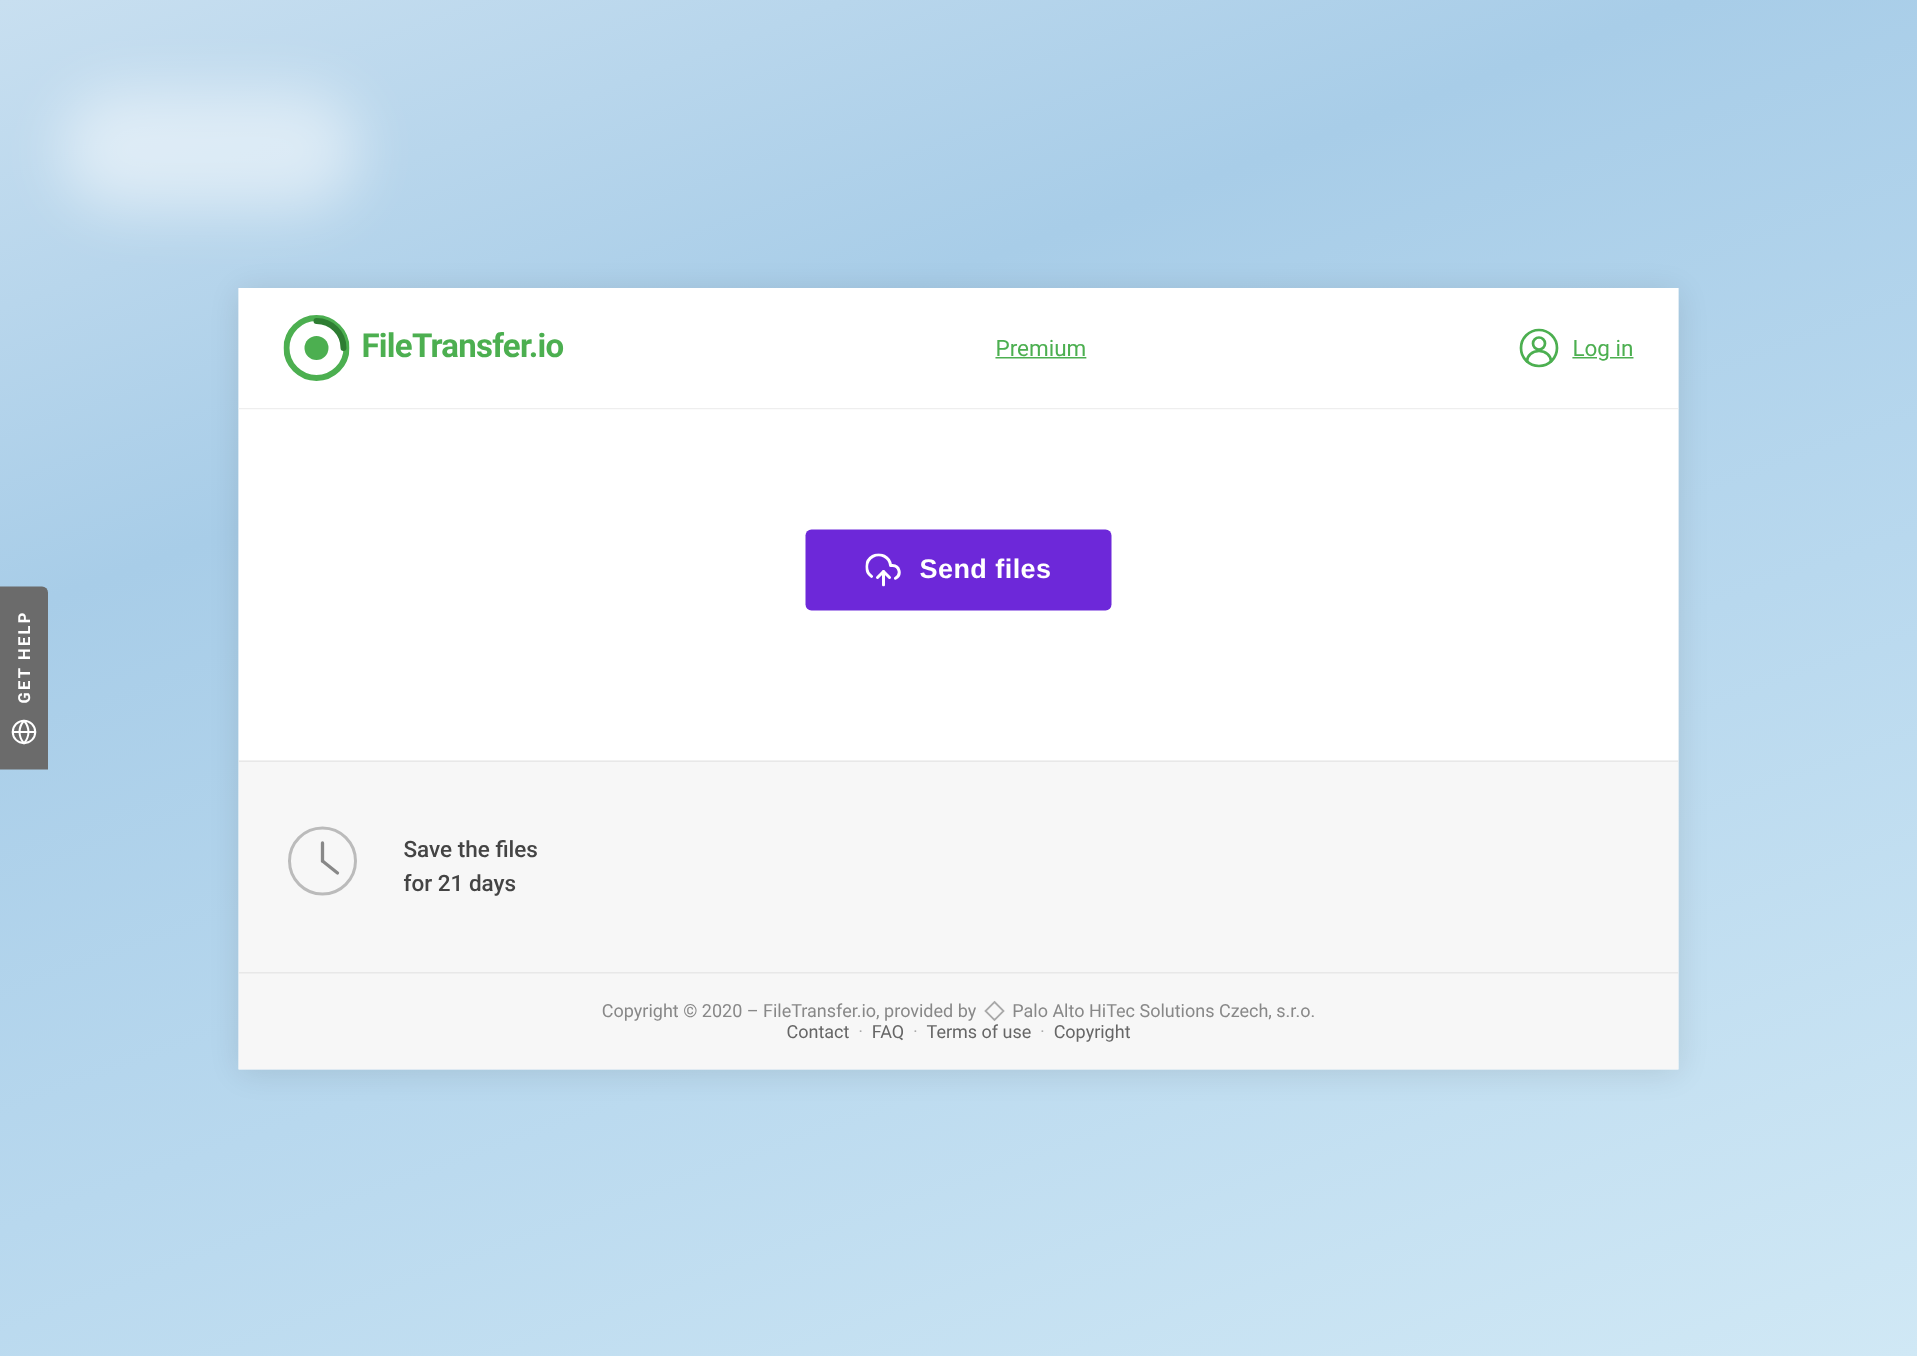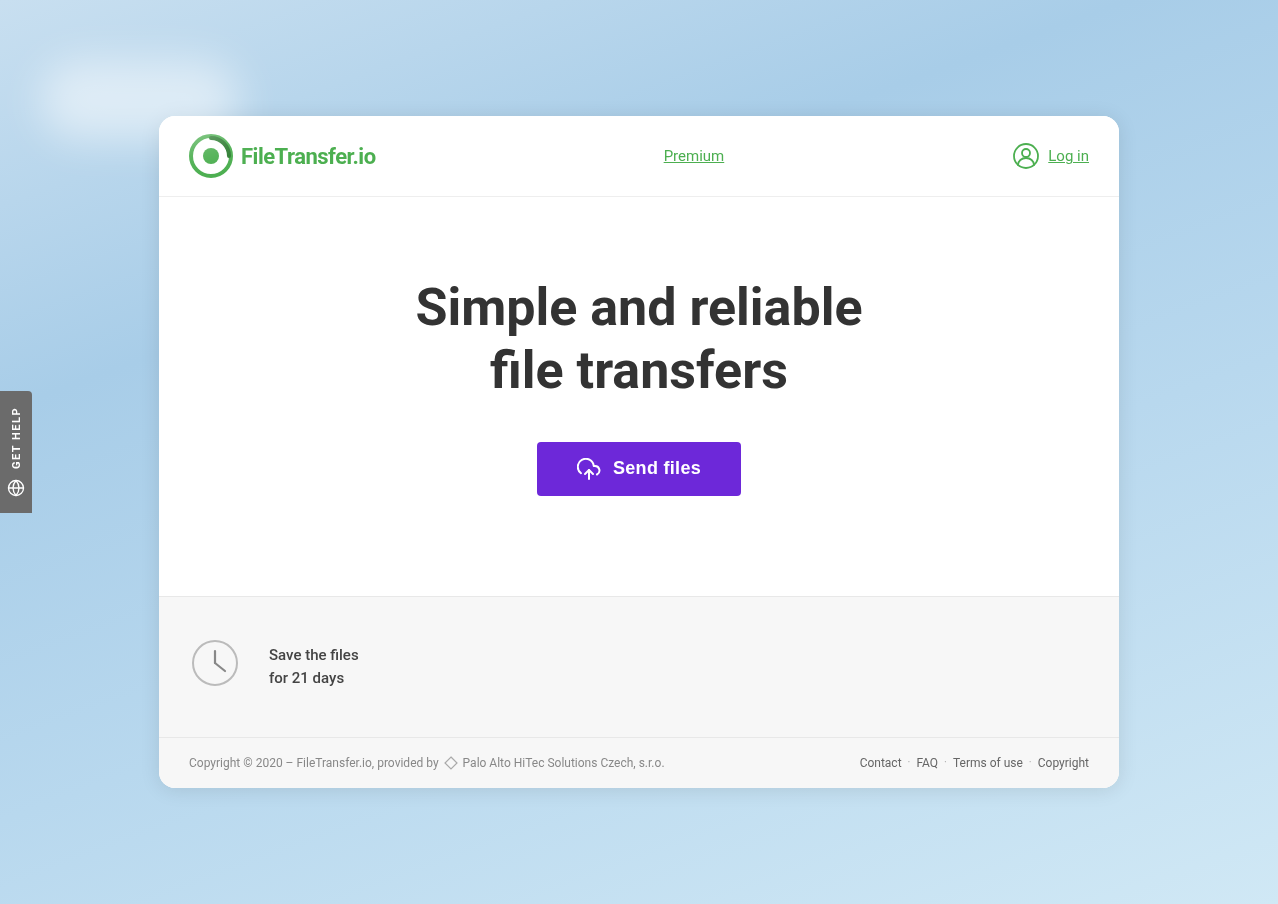--- a/index.html
+++ b/index.html
@@ -25,21 +25,21 @@
       width: 200px;
       height: 80px;
       background: rgba(255,255,255,0.5);
       border-radius: 50px;
       filter: blur(20px);
     }
 
     .main-container {
       width: 960px;
       background: #fff;
-      border-radius: 16px;
+      border-radius: 0;
       box-shadow: 0 2px 20px rgba(0,0,0,0.1);
       overflow: hidden;
     }
 
     
     .header {
       display: flex;
       align-items: center;
       justify-content: space-between;
       padding: 18px 30px;
@@ -165,20 +165,21 @@
     }
 
     
     .footer {
       background: #f7f7f7;
       border-top: 1px solid #e8e8e8;
       padding: 18px 30px;
       display: flex;
       align-items: center;
       justify-content: space-between;
+      flex-direction: column;
     }
 
     .footer-copy {
       font-size: 12px;
       color: #888;
       display: flex;
       align-items: center;
       gap: 5px;
     }
 
@@ -273,24 +274,20 @@
       <svg class="login-icon" viewBox="0 0 28 28" fill="none" stroke="#4caf50" stroke-width="1.8">
         <circle cx="14" cy="14" r="12" stroke="#4caf50" stroke-width="1.8" fill="none"></circle>
         <circle cx="14" cy="11" r="4" stroke="#4caf50" stroke-width="1.8" fill="none"></circle>
         <path d="M6 23c0-4 3.6-7 8-7s8 3 8 7" stroke="#4caf50" stroke-width="1.8" fill="none" stroke-linecap="round"></path>
       </svg>
       <span class="login-text">Log in</span>
     </div>
   </header>
 
   <section class="hero">
-    <h1 class="hero-title">
-      <span>Simple and reliable</span><br>
-      <span>file transfers</span>
-    </h1>
     <button class="send-btn">
 
       <svg width="24" height="22" viewBox="0 0 24 22" fill="none" stroke="#fff" stroke-width="2" stroke-linecap="round" stroke-linejoin="round">
         <path d="M20 16.5A4.5 4.5 0 0 0 18 8h-1.26A8 8 0 1 0 4 15.25"></path>
         <polyline points="16 16 12 12 8 16"></polyline>
         <line x1="12" y1="12" x2="12" y2="21"></line>
       </svg>
       <span>Send files</span>
     </button>
   </section>

